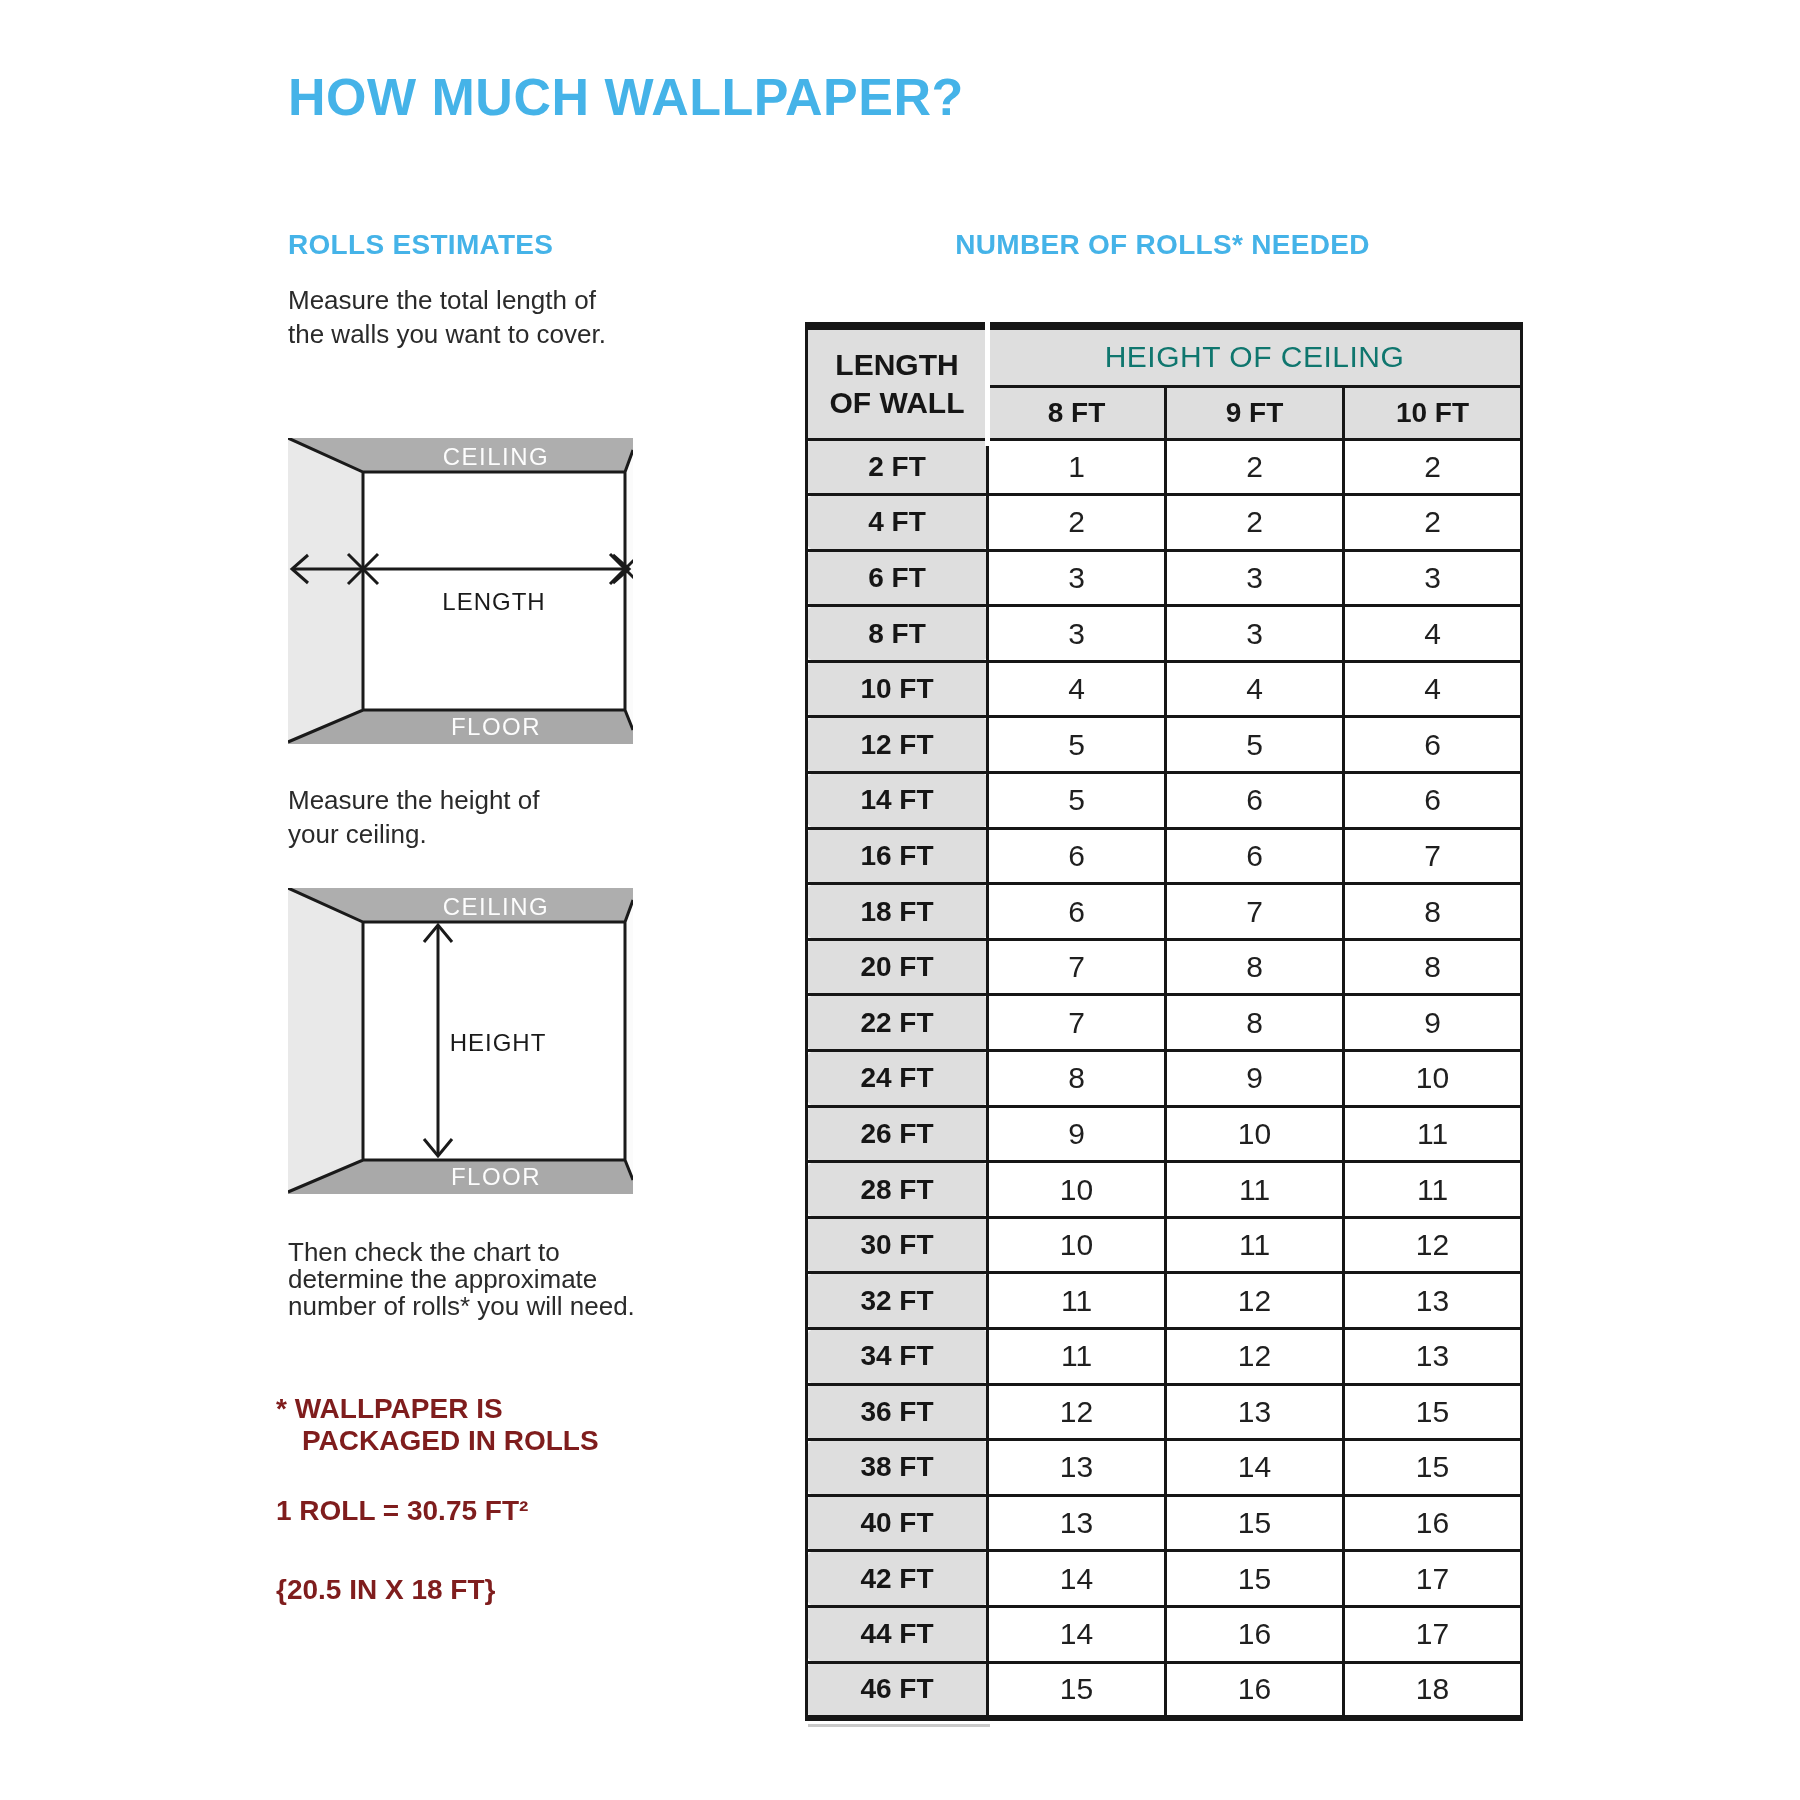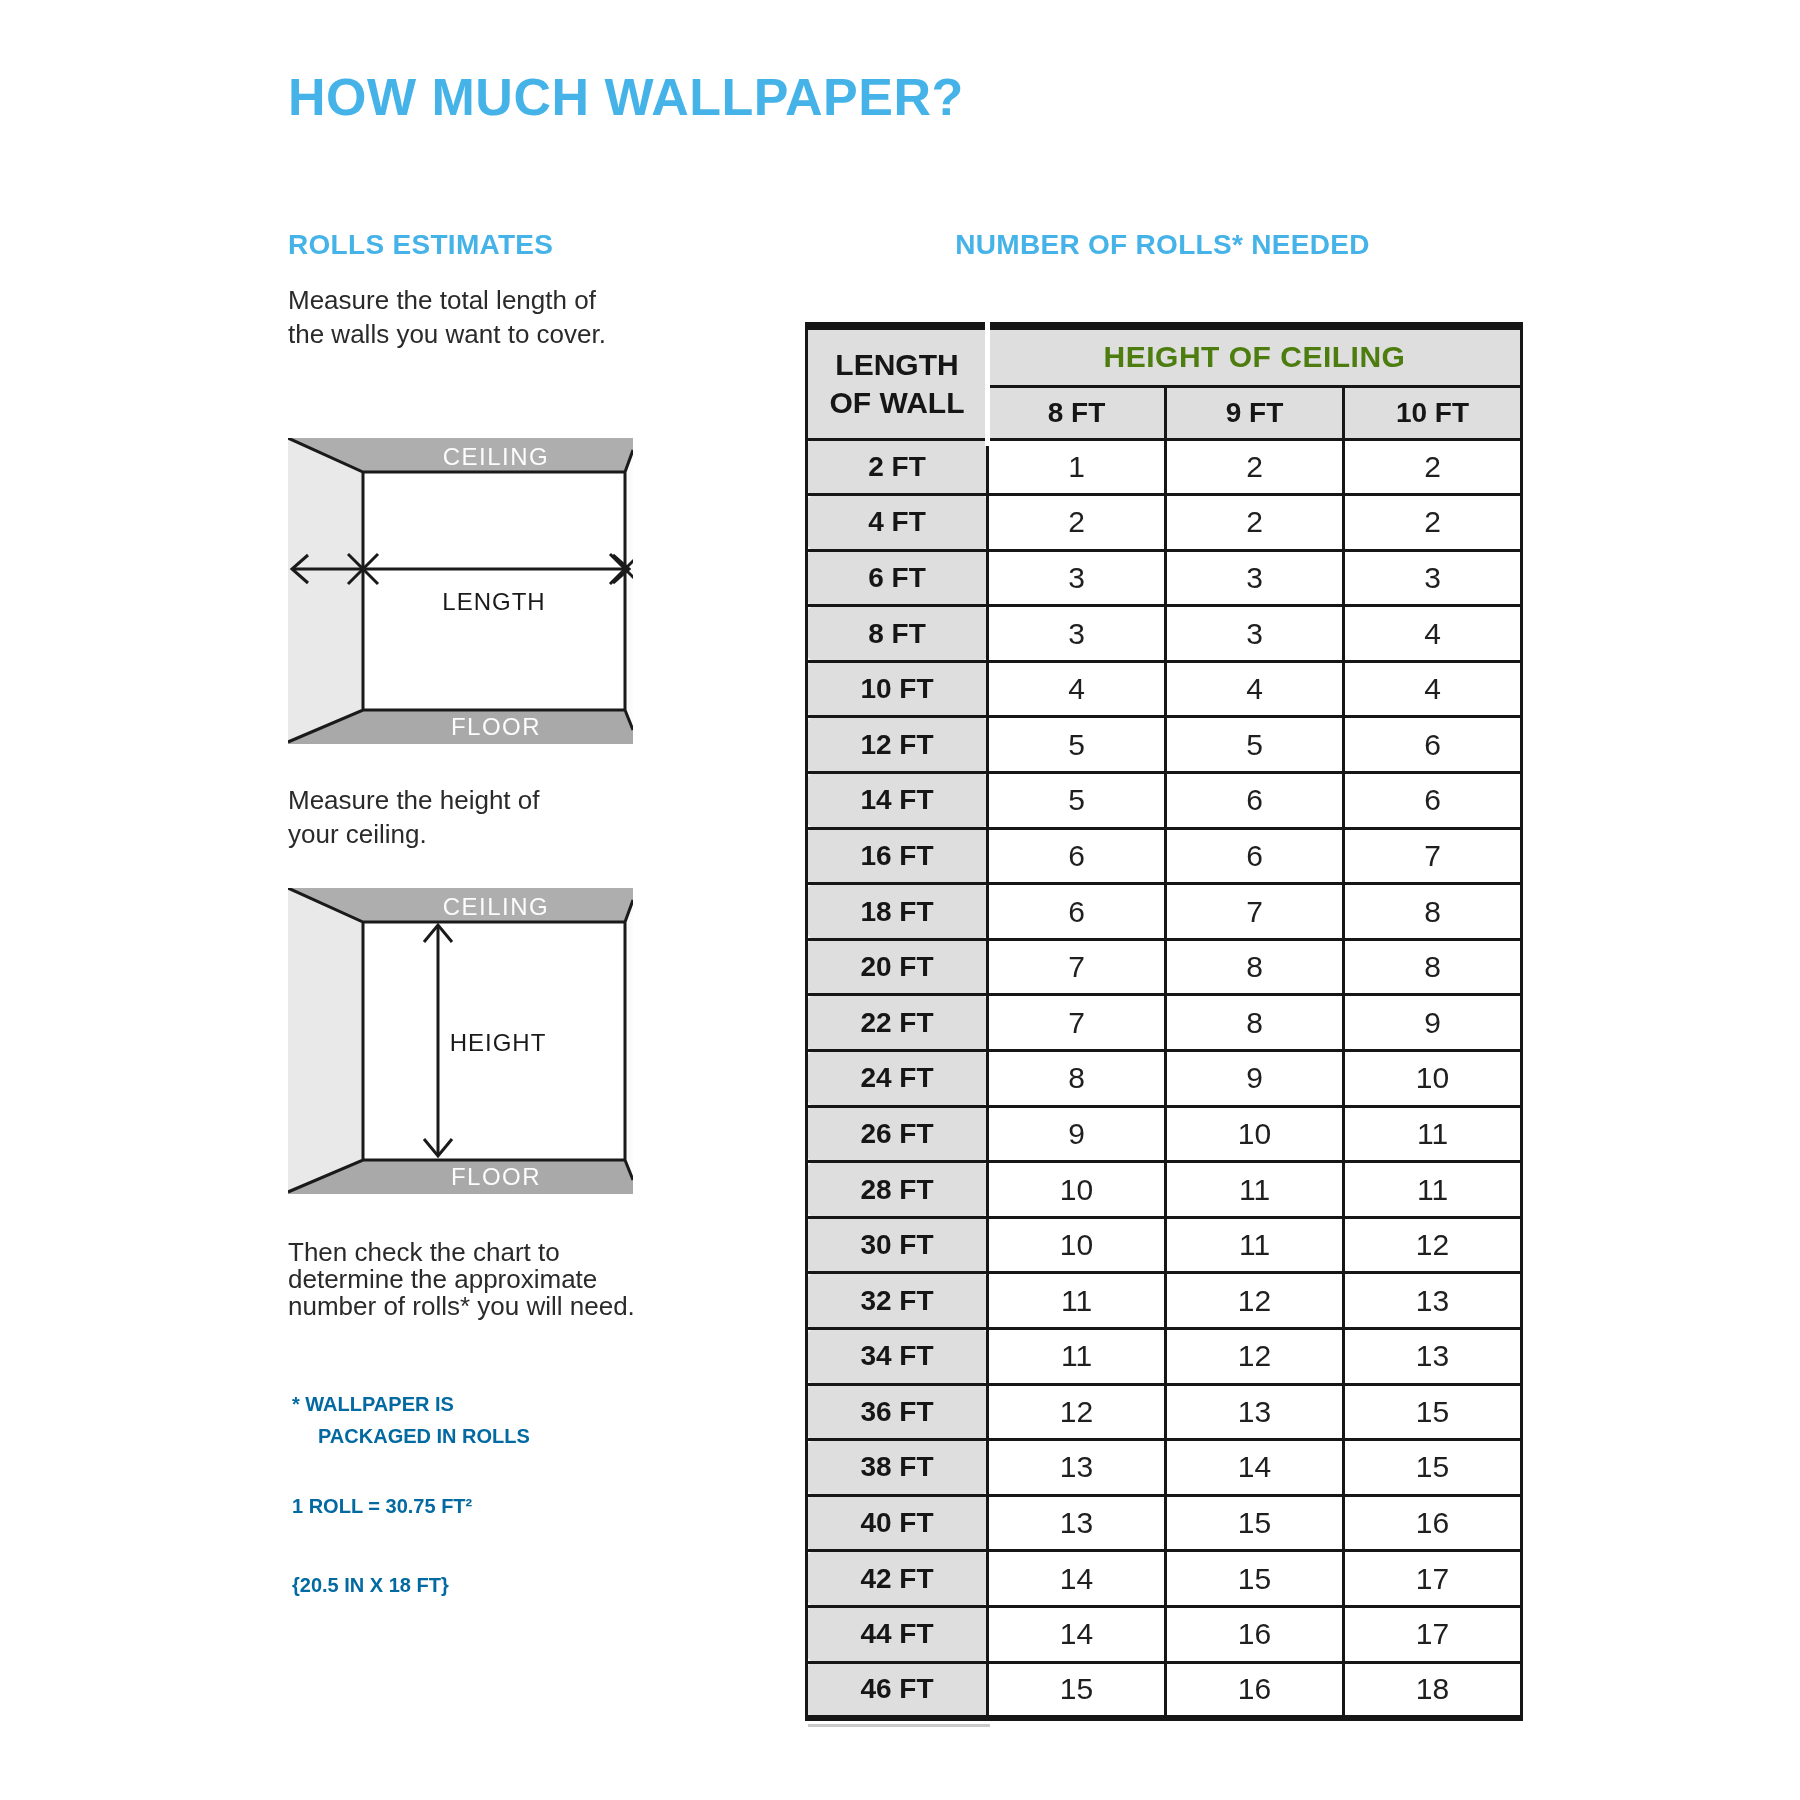--- a/index.html
+++ b/index.html
@@ -13,34 +13,34 @@
   .section-heading { top:229px; font-size:28px; font-weight:bold;
     color:#45b3e8; letter-spacing:.3px; }
   .left-heading { left:288px; }
   .table-heading { left:805px; width:715px; text-align:center; }
 
   .para { left:288px; width:430px; font-size:26px; line-height:34px;
     color:#2a2a2a; white-space:pre-line; }
 
   .diagram { left:288px; width:345px; height:306px; }
 
-  .footnote-line { left:292px; font-size:20px; font-weight:bold; color:#0369a1; }
+  .footnote-line { left:276px; font-size:28px; font-weight:bold; color:#7f1d1d; }
   .indent { padding-left:26px; }
 
   
   .table-wrap { left:805px; top:322px; display:inline-block; position:absolute; }
   table.rolls { border-collapse:collapse; table-layout:fixed; width:715px;
     border-top:8px solid #161616; border-bottom:6px solid #161616; }
   table.rolls th, table.rolls td { border:3px solid #161616; text-align:center;
     vertical-align:middle; }
   th.corner { background:#dedede; border-right:8px solid #161616; }
   .rowheader { font-size:30px; font-weight:bold; color:#161616;
     white-space:pre-line; line-height:38px; }
-  th.group { background:#dedede; height:60px; font-size:30px; font-weight:bold;
-    color:#4d7c0f; letter-spacing:.5px; }
+  th.group { background:#dedede; height:60px; font-size:30px; font-weight:normal;
+    color:#0f766e; letter-spacing:.5px; }
   th.colh { background:#dedede; height:53px; font-size:28px; font-weight:bold;
     color:#161616; }
   td.rowlabel { background:#dedede; border-right:8px solid #161616;
     font-size:28px; font-weight:bold; color:#161616;border-radius:8px; }
   tbody td { height:55.6px; background:#ffffff; font-size:30px;
     font-weight:400; color:#1f1f1f; }
   .notch { position:absolute; left:180px; top:0; width:5px; height:124px;
     background:#ffffff; }
   .label-shadow { position:absolute; left:3px; top:100%; margin-top:3px;
     width:182px; height:3px; background:#c9c9c9; }

